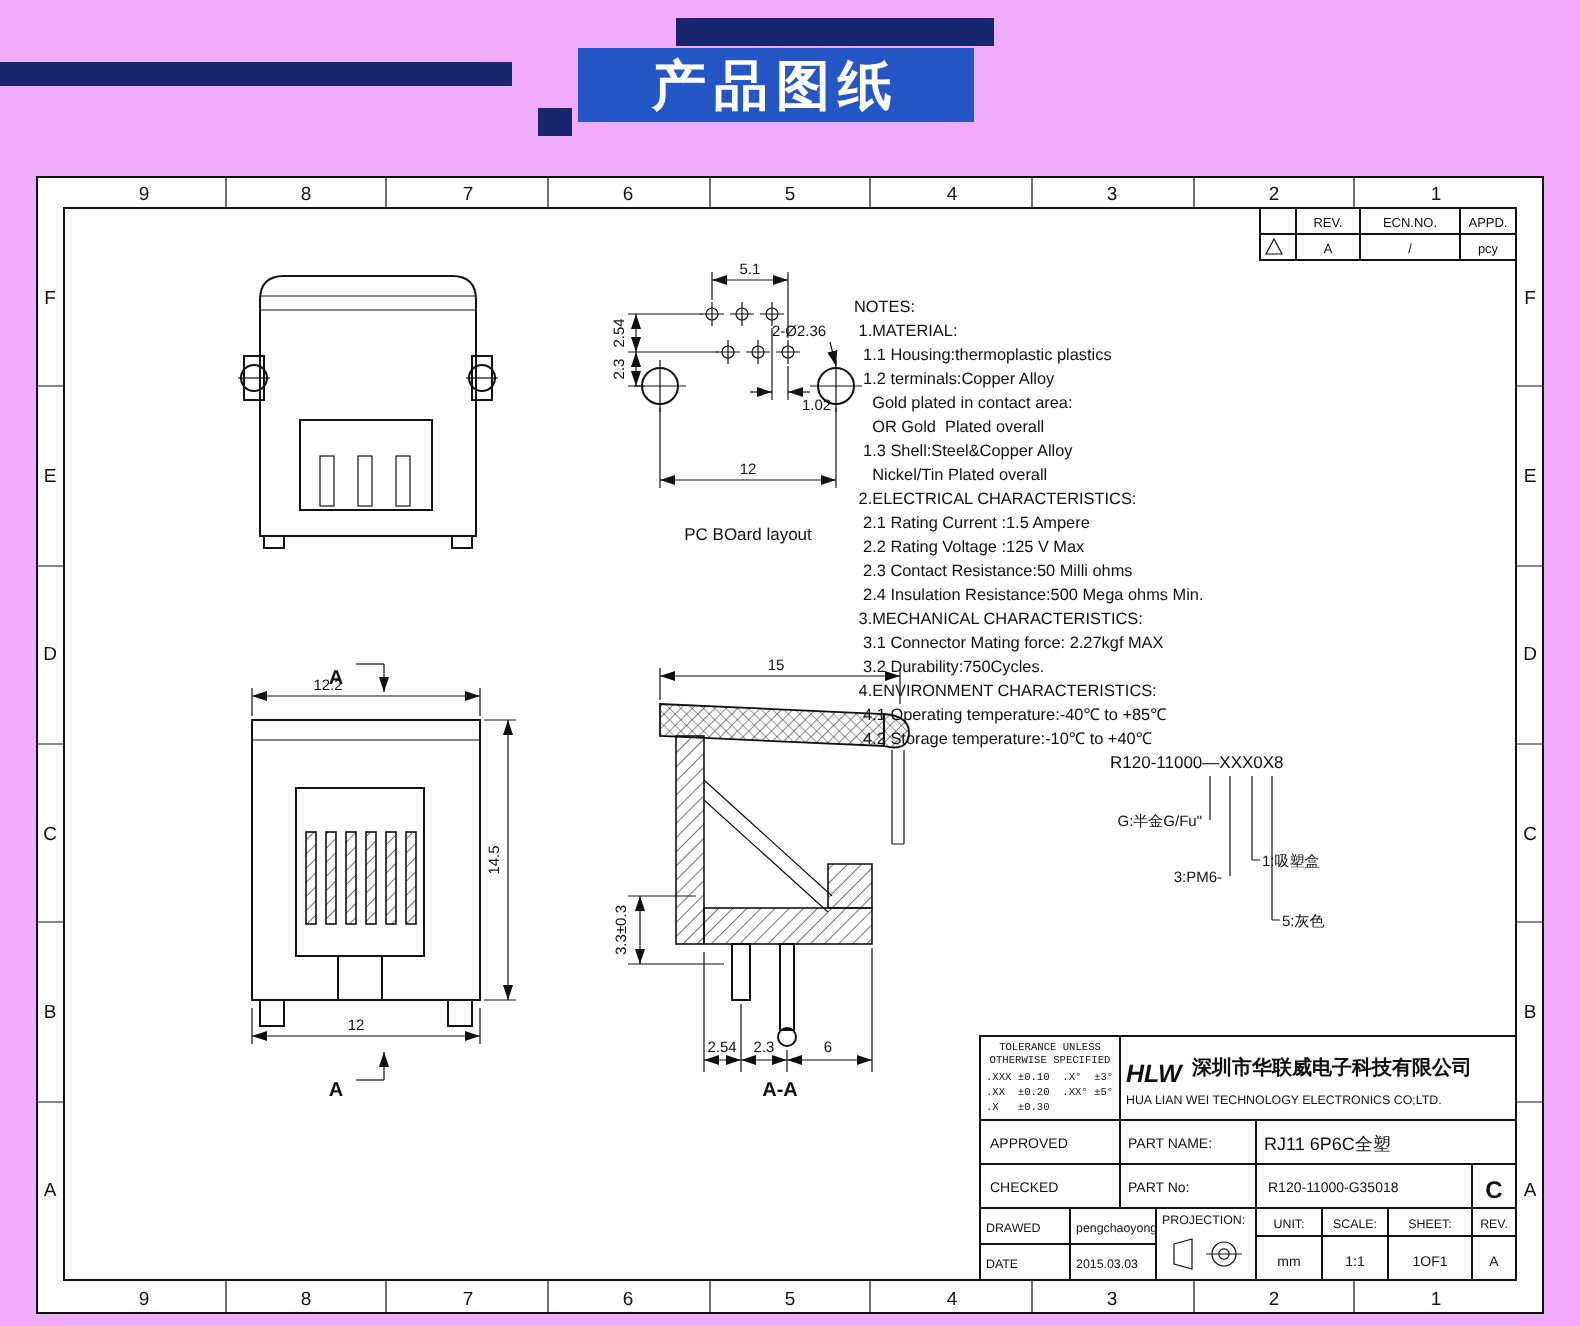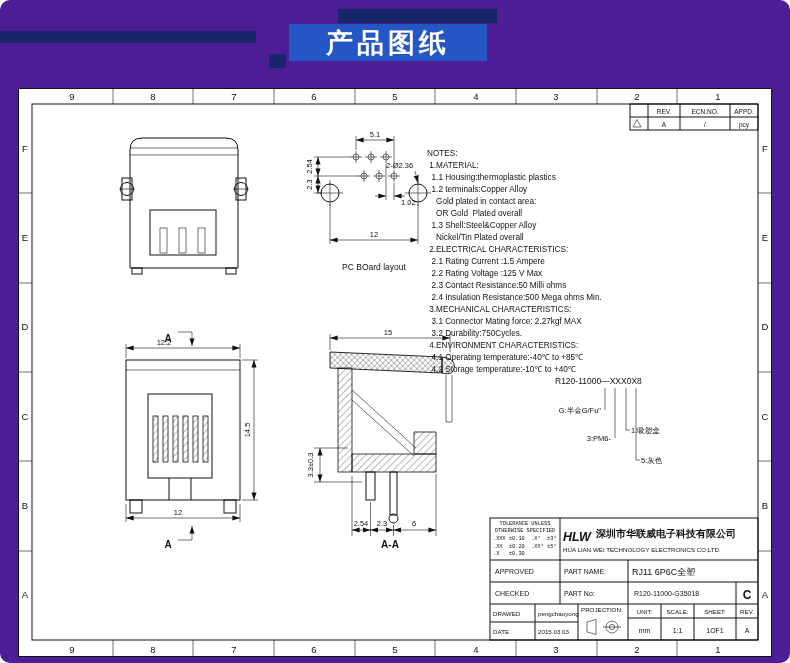--- a/index.html
+++ b/index.html
@@ -1,17 +1,17 @@
 <!DOCTYPE html>
 <html><head>
 <meta charset="utf-8">
 <style>
   html,body{margin:0;padding:0;}
   body{width:790px;height:663px;background:#ffffff;font-family:"Liberation Sans",sans-serif;position:relative;overflow:hidden;}
-  .page{position:absolute;left:0;top:0;width:790px;height:663px;background:#4c1d95;border-radius:10px;}
+  .page{position:absolute;left:0;top:0;width:790px;height:663px;background:#f0abfc;}
   .stripe{position:absolute;background:#17266b;}
   .stripe-left{left:0;top:31px;width:256px;height:12px;}
   .stripe-top{left:338px;top:9px;width:159px;height:14px;}
   .stripe-square{left:269px;top:54px;width:17px;height:14px;}
   .banner{position:absolute;left:289px;top:24px;width:198px;height:37px;background:#2456c6;color:#fff;
           display:flex;align-items:center;justify-content:center;font-size:27px;font-weight:bold;letter-spacing:4px;}
   .sheet{position:absolute;left:18px;top:88px;width:754px;height:569px;background:#fff;}
   svg{display:block;}
   svg text{fill:#111;font-family:"Liberation Sans",sans-serif;}
   .ol{stroke:#111;stroke-width:1;fill:none;}

